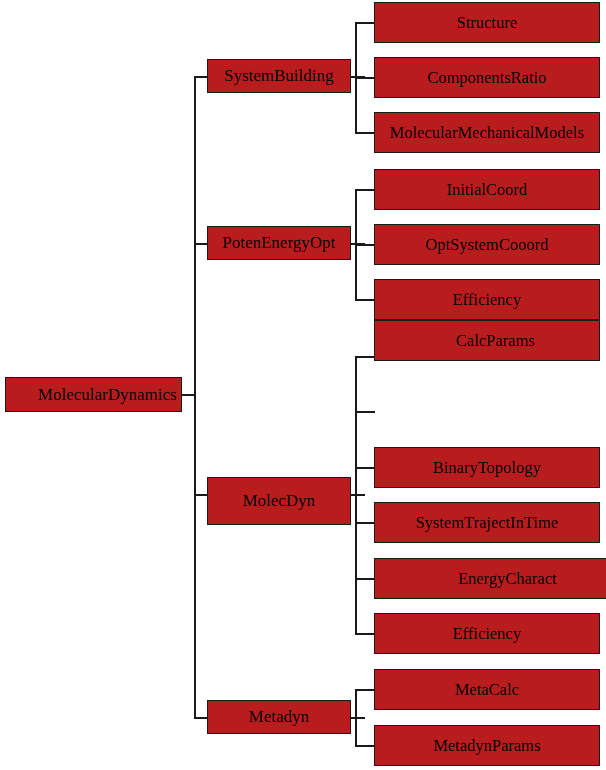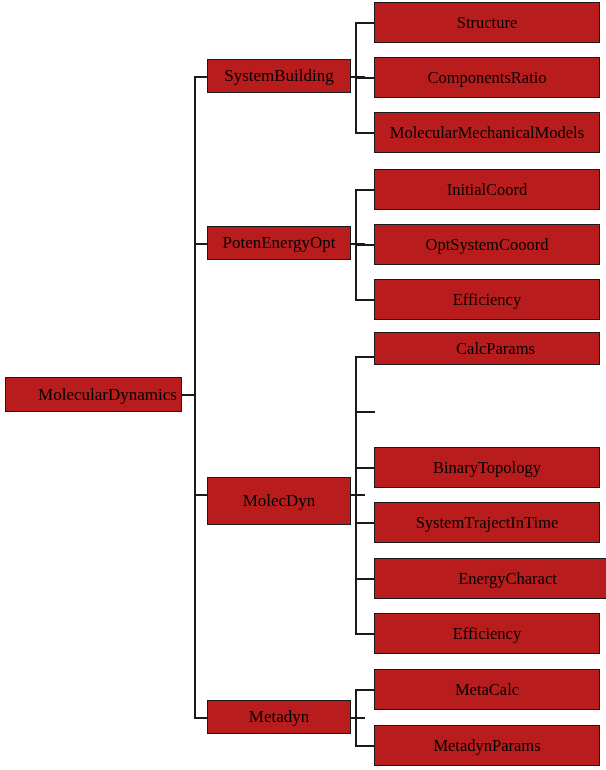--- a/index.html
+++ b/index.html
@@ -130,21 +130,21 @@
   <div class="node leaf" style="left:374px; top:169px; width:226px; height:41px;">
     <span class="label">InitialCoord</span>
   </div>
   <div class="node leaf" style="left:374px; top:224px; width:226px; height:41px;">
     <span class="label">OptSystemCooord</span>
   </div>
   <div class="node leaf" style="left:374px; top:279px; width:226px; height:41px;">
     <span class="label">Efficiency</span>
   </div>
 
-  <div class="node leaf" style="left:374px; top:332px; width:226px; height:33px;padding-left:17px;">
+  <div class="node leaf" style="left:374px; top:320px; width:226px; height:41px;padding-left:17px;">
     <span class="label">CalcParams</span>
   </div>
   <div class="node leaf" style="left:374px; top:502px; width:226px; height:41px;">
     <span class="label">SystemTrajectInTime</span>
   </div>
   <div class="node leaf" style="left:374px; top:447px; width:226px; height:41px;">
     <span class="label">BinaryTopology</span>
   </div>
   <div class="node leaf" style="left:374px; top:558px; width:267px; height:41px;">
     <span class="label">EnergyCharact</span>

